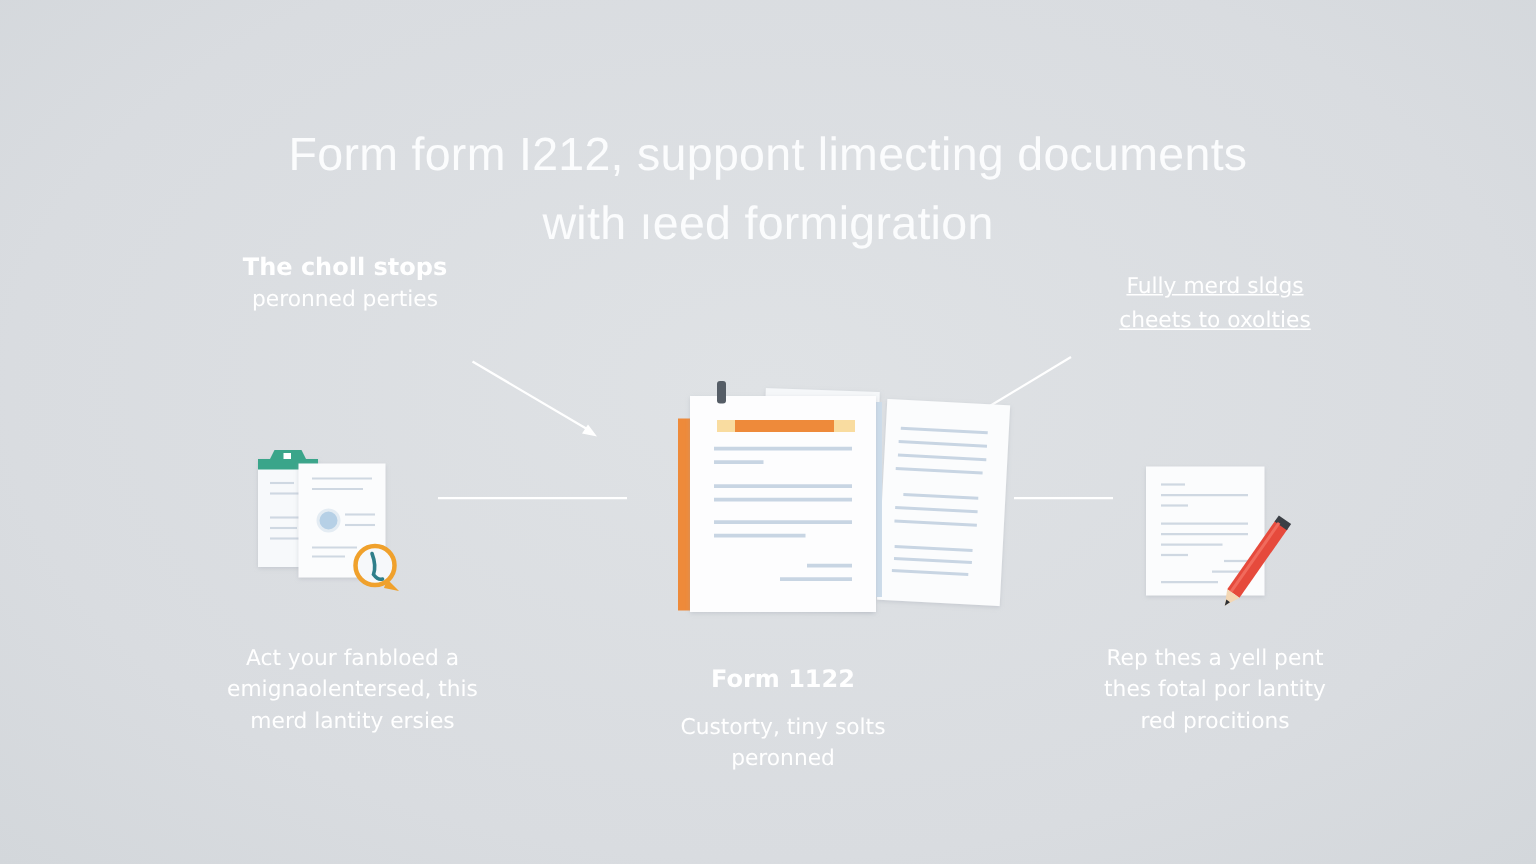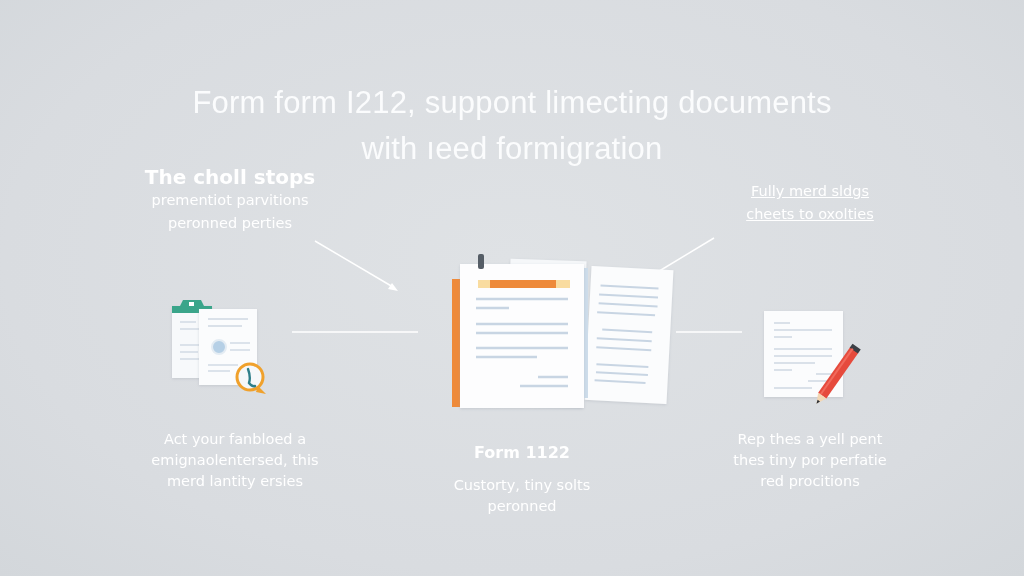--- a/index.html
+++ b/index.html
@@ -15,21 +15,21 @@
       text-align: center; font-family: "Liberation Sans", sans-serif;
       font-size: 31px; line-height: 46px; color: #fbfcfd;
       letter-spacing: 0.2px;
       margin-top: 44px;
     }
     .title .l2 { display: block; }
     .callout {
       position: absolute; text-align: center; color: #ffffff;
       font-family: "DejaVu Sans", sans-serif; font-size: 14.5px; line-height: 23px;
     }
-    .callout .head { font-weight: bold; font-size: 20px; }
+    .callout .head { font-weight: bold; font-size: 16px; }
     .tl { left: 110px; top: 166px; width: 240px; }
     .tr { left: 690px; top: 180px; width: 240px; text-decoration: underline; }
     .caption {
       position: absolute; text-align: center; color: #ffffff;
       font-family: "DejaVu Sans", sans-serif; font-size: 14.5px; line-height: 21px;
     }
     .caption .head { font-weight: bold; font-size: 16px; margin-bottom: 5px; }
     .c1 { left: 110px; top: 429px; width: 250px; }
     .c2 { left: 412px; top: 442px; width: 220px; }
     .c3 { left: 685px; top: 429px; width: 250px; }
@@ -38,21 +38,20 @@
 </head>
 <body>
 
 <div class="title">
   <span class="l2">Form form I212, suppont limecting documents</span>
   <span class="l2">with ıeed formigration</span>
 </div>
 
 <div class="callout tl">
   <div class="head">The choll stops</div>
-  <div>prementiot parvitions</div>
   <div>peronned perties</div>
 </div>
 
 <div class="callout tr">
   <div>Fully merd sldgs</div>
   <div>cheets to oxolties</div>
 </div>
 
 <svg class="art" width="1024" height="576" viewBox="0 0 1024 576">
   <defs>
@@ -160,15 +159,15 @@
 </div>
 
 <div class="caption c2">
   <div class="head" style="margin-bottom:12px">Form 1122</div>
   <div>Custorty, tiny solts</div>
   <div>peronned</div>
 </div>
 
 <div class="caption c3">
   <div>Rep thes a yell pent</div>
-  <div>thes tiny por perfatie</div>
+  <div>thes fotal por lantity</div>
   <div>red procitions</div>
 </div>
 
 </body></html>

